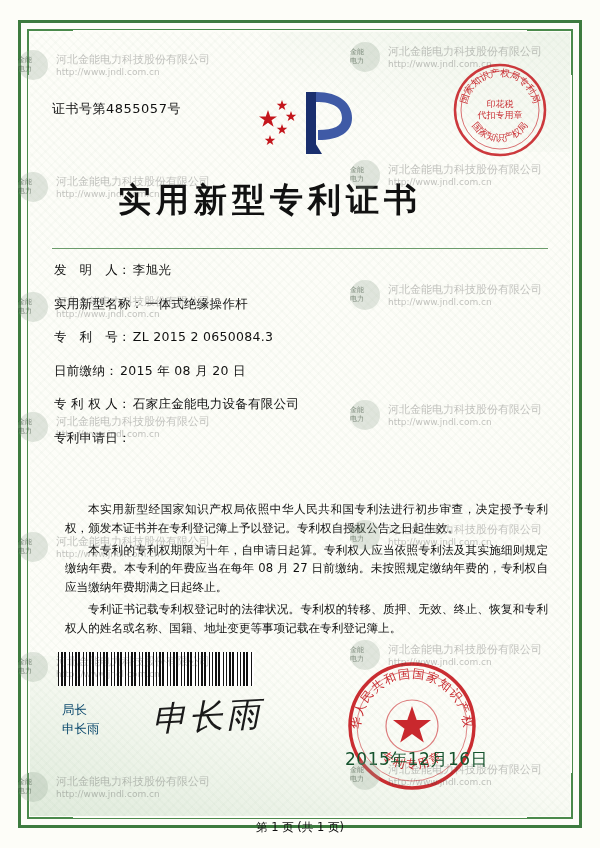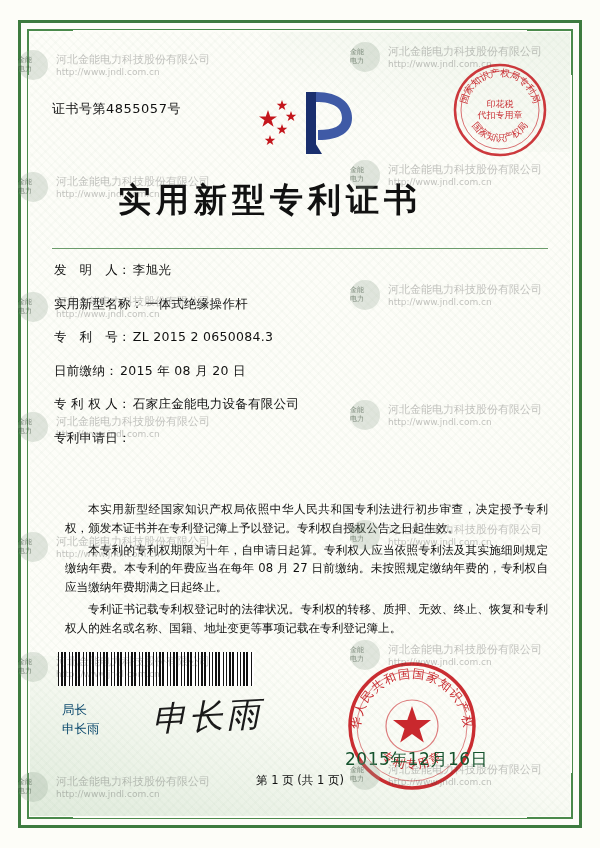--- a/index.html
+++ b/index.html
@@ -199,21 +199,21 @@
     position: absolute;
     left: 345px; top: 748px;
     font-size: 17px;
     color: #14532d;
     letter-spacing: 0.5px;
   }
 
   
   .footer {
     position: absolute;
-    left: 0; top: 773px;
+    left: 0; top: 820px;
     width: 600px;
     text-align: center;
     font-size: 11.5px;
     color: #111;
   }
 
   
   .wm-layer {
     position: absolute;
     left: 0; top: 0;

